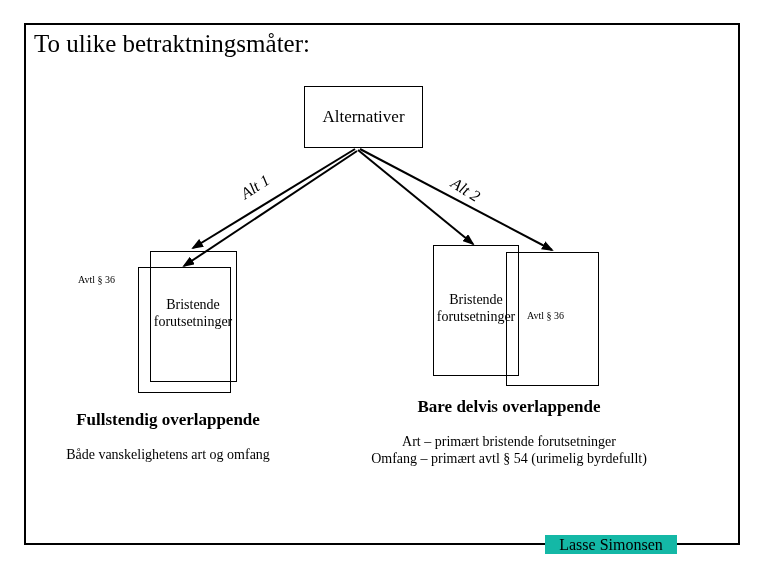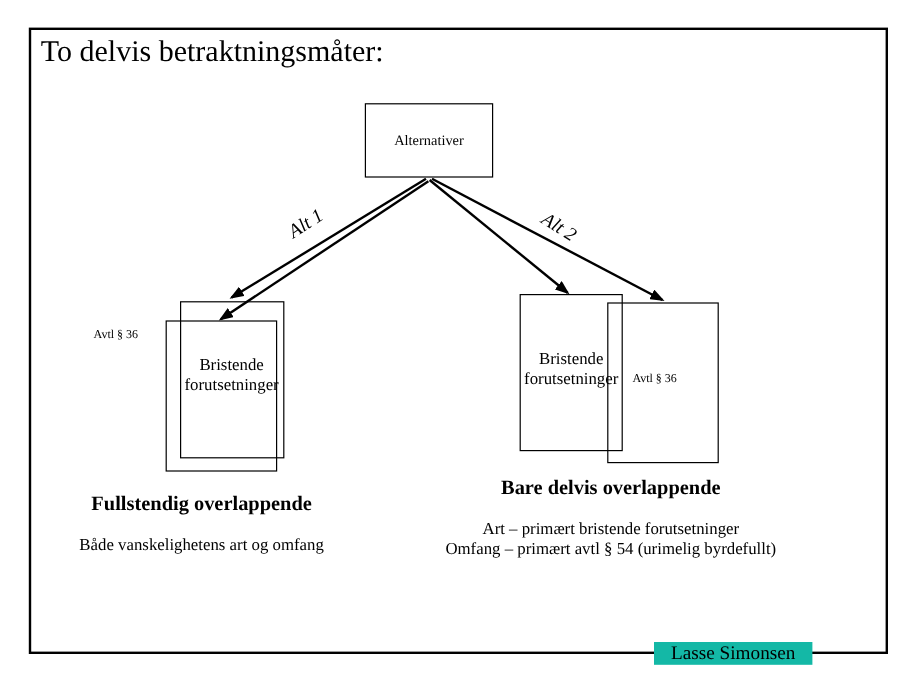--- a/index.html
+++ b/index.html
@@ -14,24 +14,24 @@
   .abs { position: absolute; }
   #page-frame {
     left: 24px; top: 23px; width: 716px; height: 522px;
     border: 2px solid #000; box-sizing: border-box;
   }
   #slide-title {
     left: 34px; top: 30px;
     font-size: 25px; line-height: 1.1; white-space: nowrap;
   }
   #alternativer-box {
-    left: 304px; top: 86px; width: 107px; height: 62px;
+    left: 304px; top: 86px; width: 119px; height: 62px;
     border: 1.5px solid #000; box-sizing: border-box;
     display: flex; align-items: center; justify-content: center;
-    font-size: 12px;
+    font-size: 17px;
   }
   #arrow-layer { left: 0; top: 0; width: 765px; height: 570px; pointer-events: none; }
   .branch-label { font-size: 16px; font-style: italic; white-space: nowrap; }
   #alt1-label { left: 240px; top: 178px; transform: rotate(-33deg); }
   #alt2-label { left: 450px; top: 181px; transform: rotate(32deg); }
   .venn-rect { border: 1px solid #000; box-sizing: border-box; background: transparent; }
   #left-rect-back  { left: 150px; top: 251px; width: 87px; height: 131px; }
   #left-rect-front { left: 138px; top: 267px; width: 93px; height: 126px; }
   #right-rect-a { left: 433px; top: 245px; width: 86px; height: 131px; }
   #right-rect-b { left: 506px; top: 252px; width: 93px; height: 134px; }
@@ -57,21 +57,21 @@
     font-size: 16px; white-space: nowrap;
   }
 </style>
 </head>
 <body>
 
 <div id="canvas">
 
   <div id="page-frame" class="abs"></div>
 
-  <div id="slide-title" class="abs">To delvis betraktningsmåter:</div>
+  <div id="slide-title" class="abs">To ulike betraktningsmåter:</div>
 
   <div id="alternativer-box" class="abs">
     <span>Alternativer</span>
   </div>
 
   <svg id="arrow-layer" class="abs" width="765" height="570" viewBox="0 0 765 570" xmlns="http://www.w3.org/2000/svg">
     <defs>
       <marker id="ah" markerUnits="userSpaceOnUse" markerWidth="12" markerHeight="9" refX="10" refY="4.5" orient="auto">
         <polygon points="0,0 12,4.5 0,9" fill="#000"></polygon>
       </marker>

